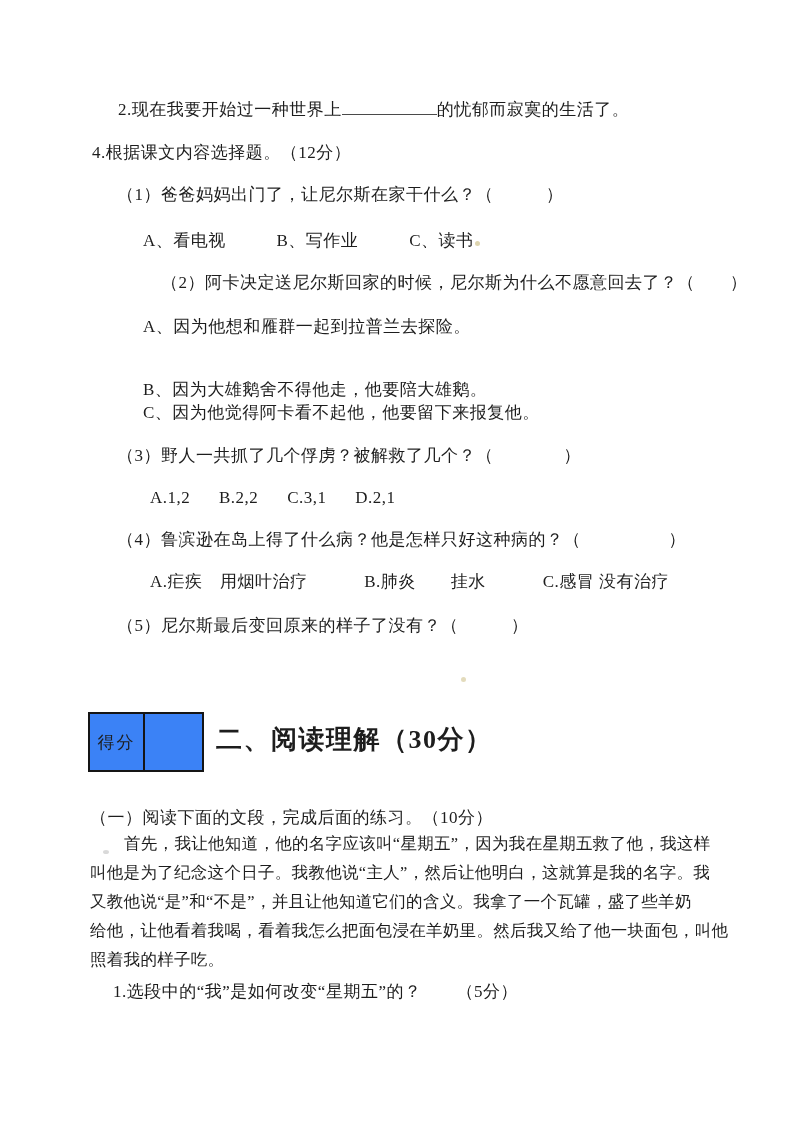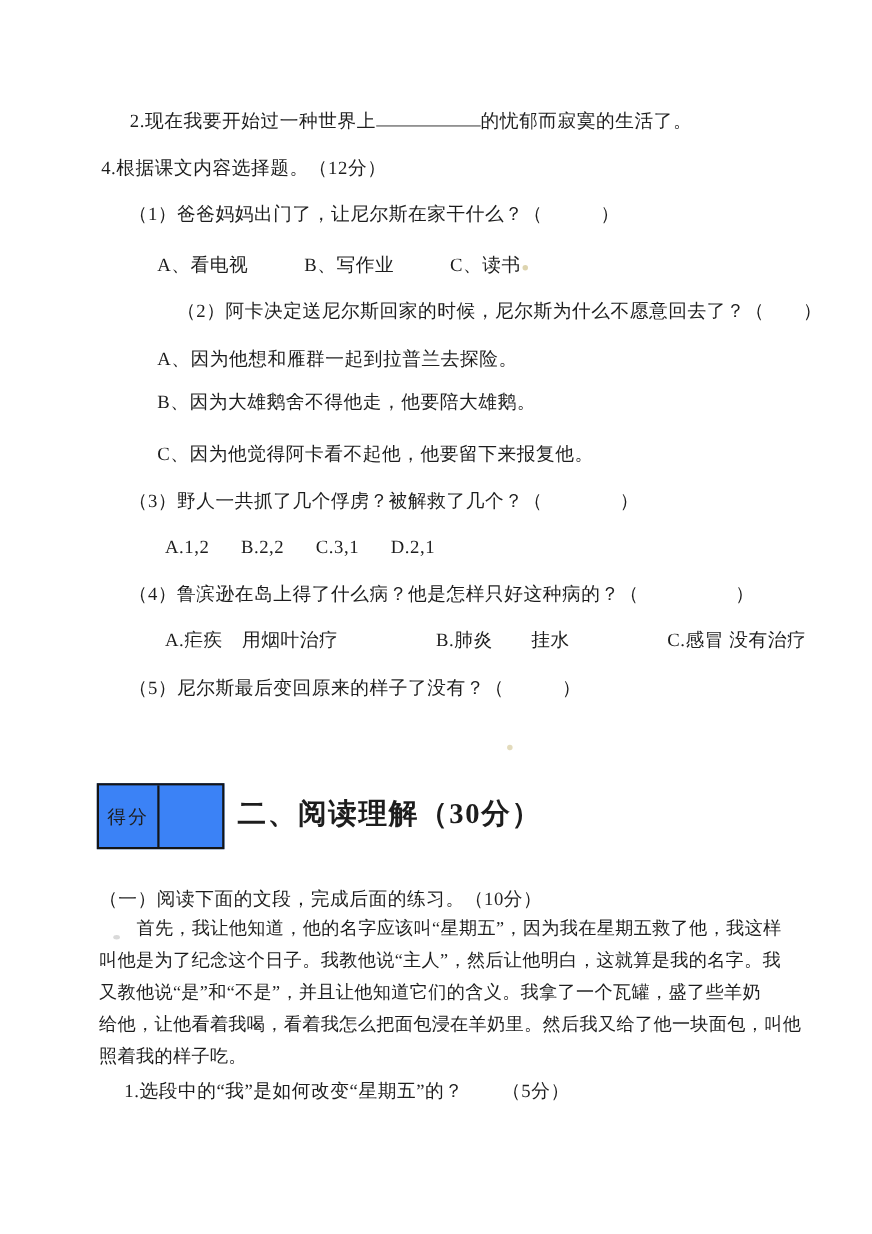--- a/index.html
+++ b/index.html
@@ -30,21 +30,21 @@
   .blank {
     display: inline-block;
     width: 95px;
     height: 0.9em;
     border-bottom: 1px solid #4a4a4a;
     vertical-align: baseline;
   }
   .opt { display: inline-block; }
   .opt + .opt { margin-left: 46px; }
   .opts-row3 .opt + .opt { margin-left: 24px; }
-  .opts-row4 .opt + .opt { margin-left: 84px; }
+  .opts-row4 .opt + .opt { margin-left: 52px; }
   .score-box {
     position: absolute;
     left: 88px;
     top: 712px;
     width: 112px;
     height: 56px;
     border: 2px solid #151515;
     display: flex;
     background: #3b82f6;
   }
@@ -85,21 +85,21 @@
 
   <div class="line" style="left:117px; top:184px;">（1）爸爸妈妈出门了，让尼尔斯在家干什么？（　　　）</div>
   <div class="line" style="left:143px; top:230px;">
     <span class="opt">A、看电视</span>
     <span class="opt">B、写作业</span>
     <span class="opt">C、读书</span>
   </div>
 
   <div class="line" style="left:117px; top:272px;margin-left:44px;">（2）阿卡决定送尼尔斯回家的时候，尼尔斯为什么不愿意回去了？（　　）</div>
   <div class="line" style="left:143px; top:316px;">A、因为他想和雁群一起到拉普兰去探险。</div>
-  <div class="line" style="left:143px; top:355px;">B、因为大雄鹅舍不得他走，他要陪大雄鹅。</div>
+  <div class="line" style="left:143px; top:379px;">B、因为大雄鹅舍不得他走，他要陪大雄鹅。</div>
   <div class="line" style="left:143px; top:402px;">C、因为他觉得阿卡看不起他，他要留下来报复他。</div>
 
   <div class="line" style="left:117px; top:445px;">（3）野人一共抓了几个俘虏？被解救了几个？（　　　　）</div>
   <div class="line opts-row3" style="left:150px; top:487px;">
     <span class="opt">A.1,2</span>
     <span class="opt">B.2,2</span>
     <span class="opt">C.3,1</span>
     <span class="opt">D.2,1</span>
   </div>
 

